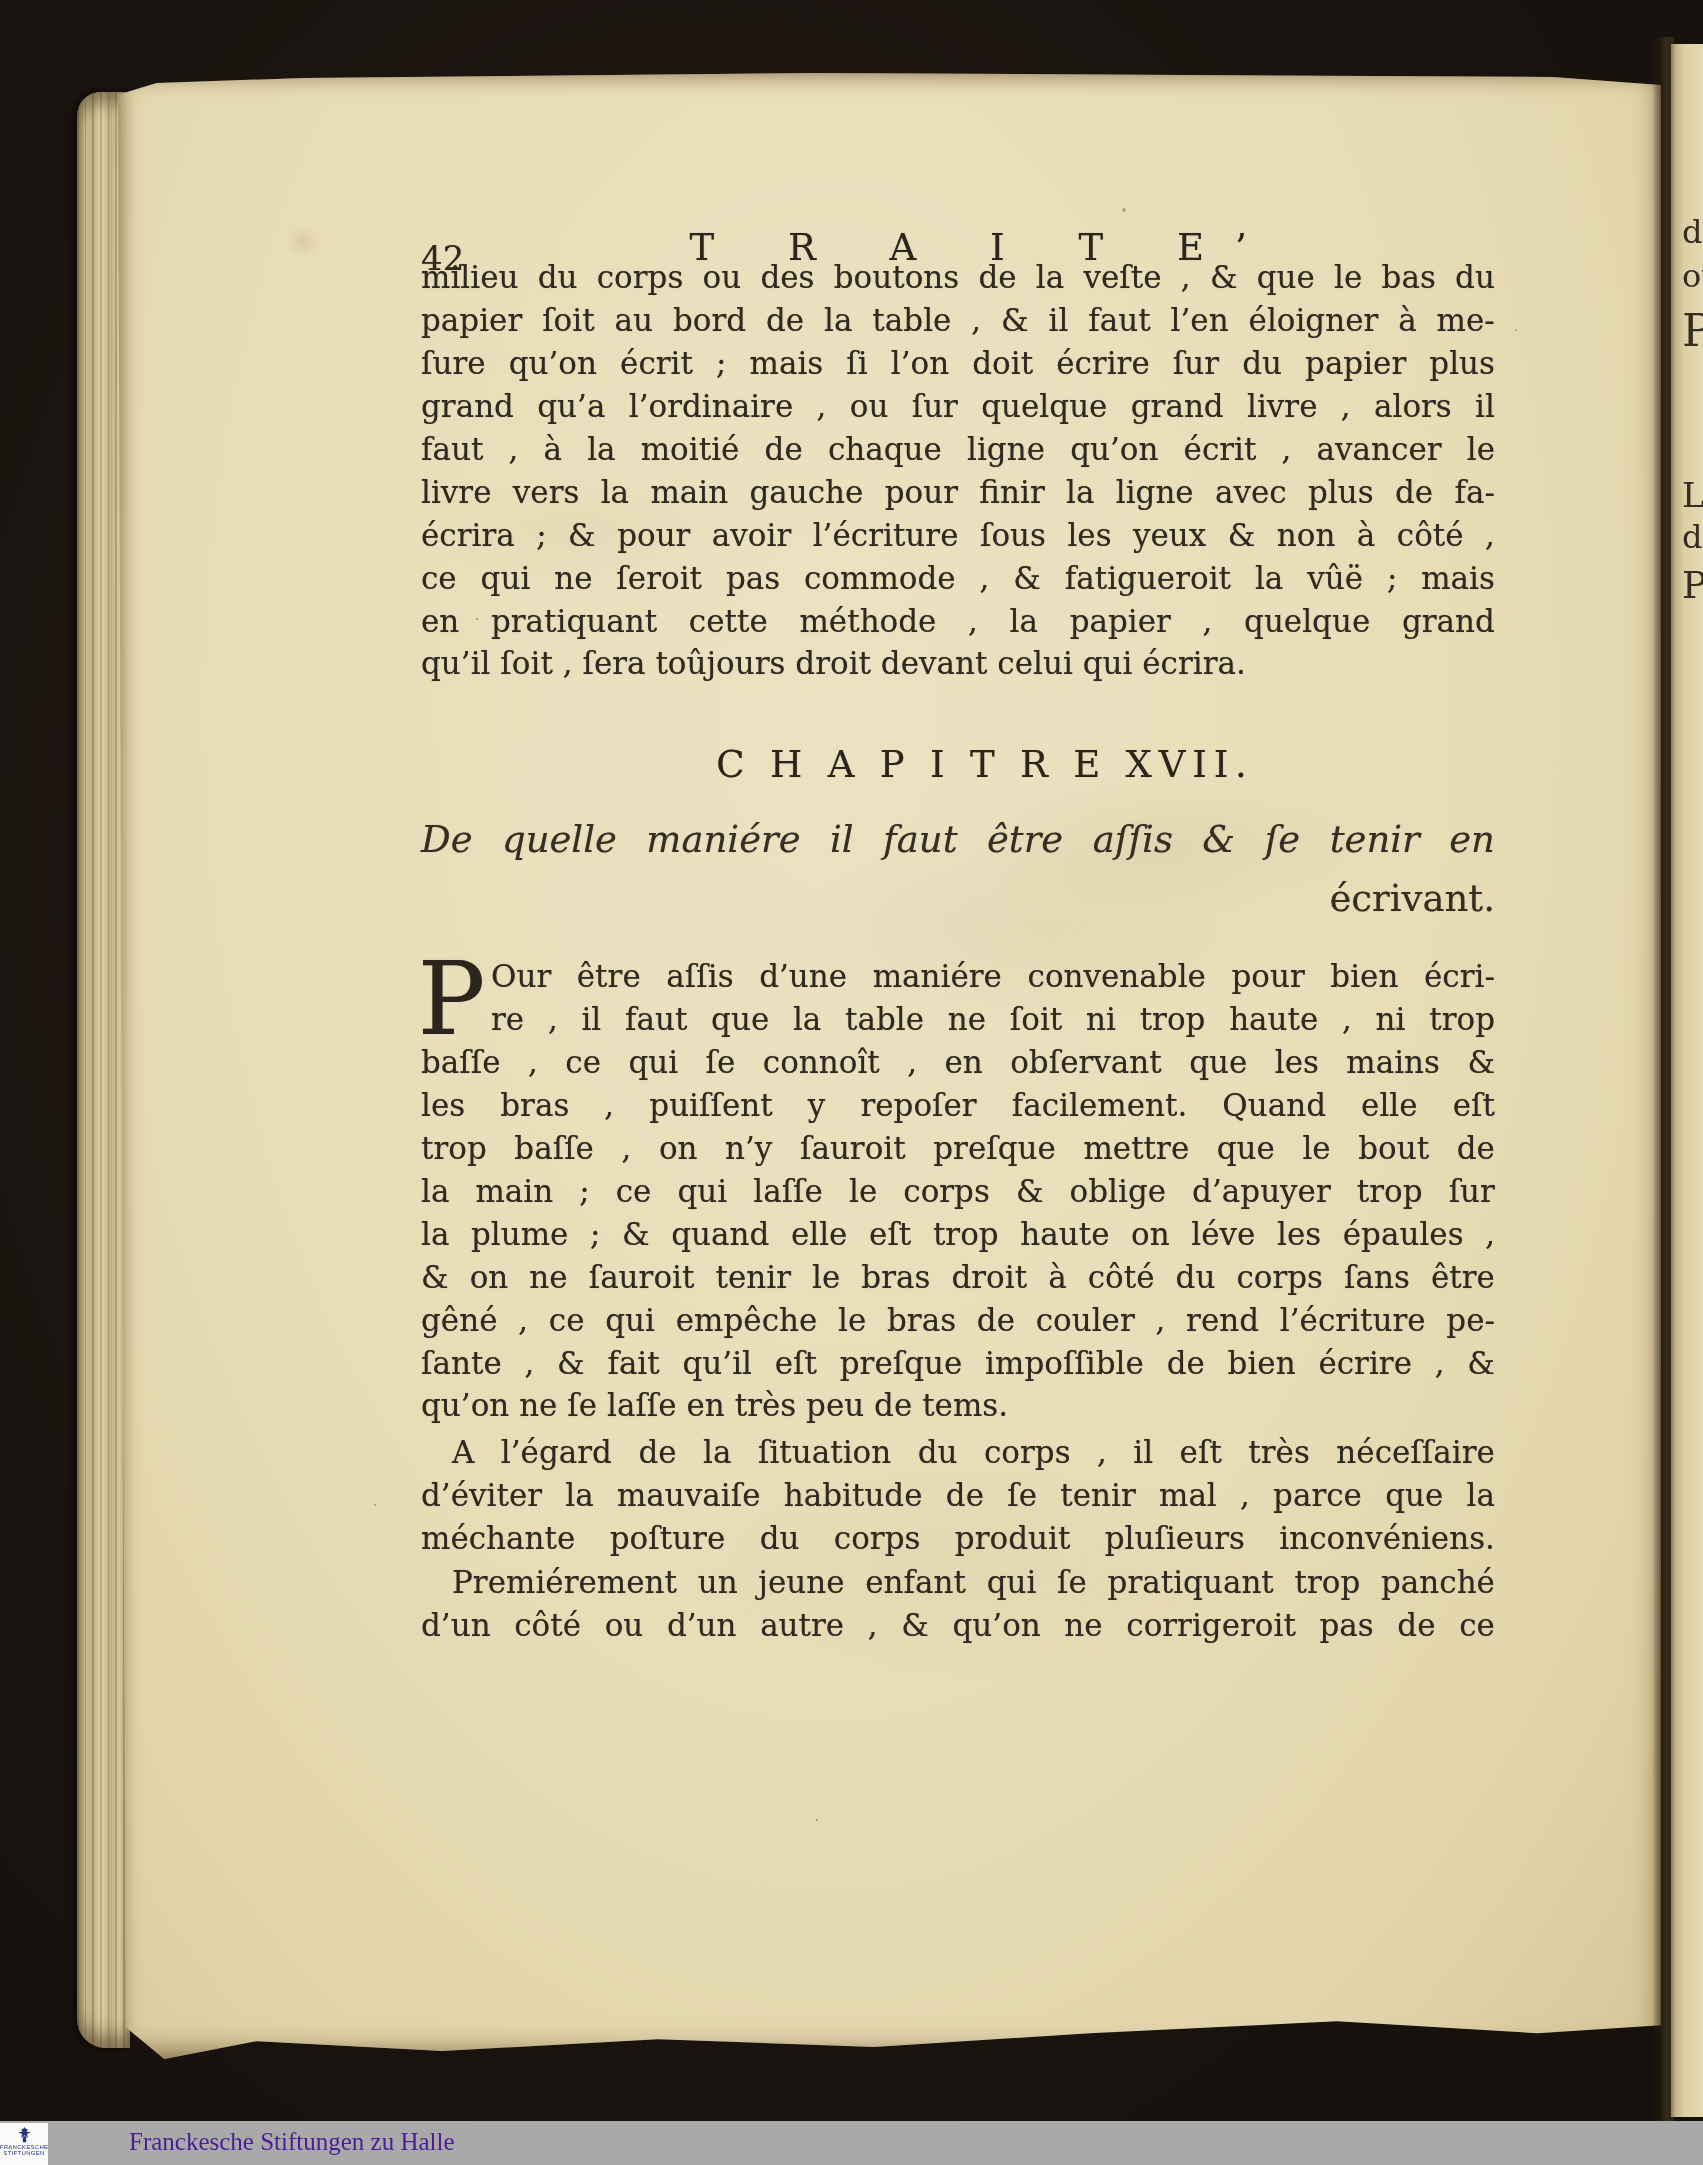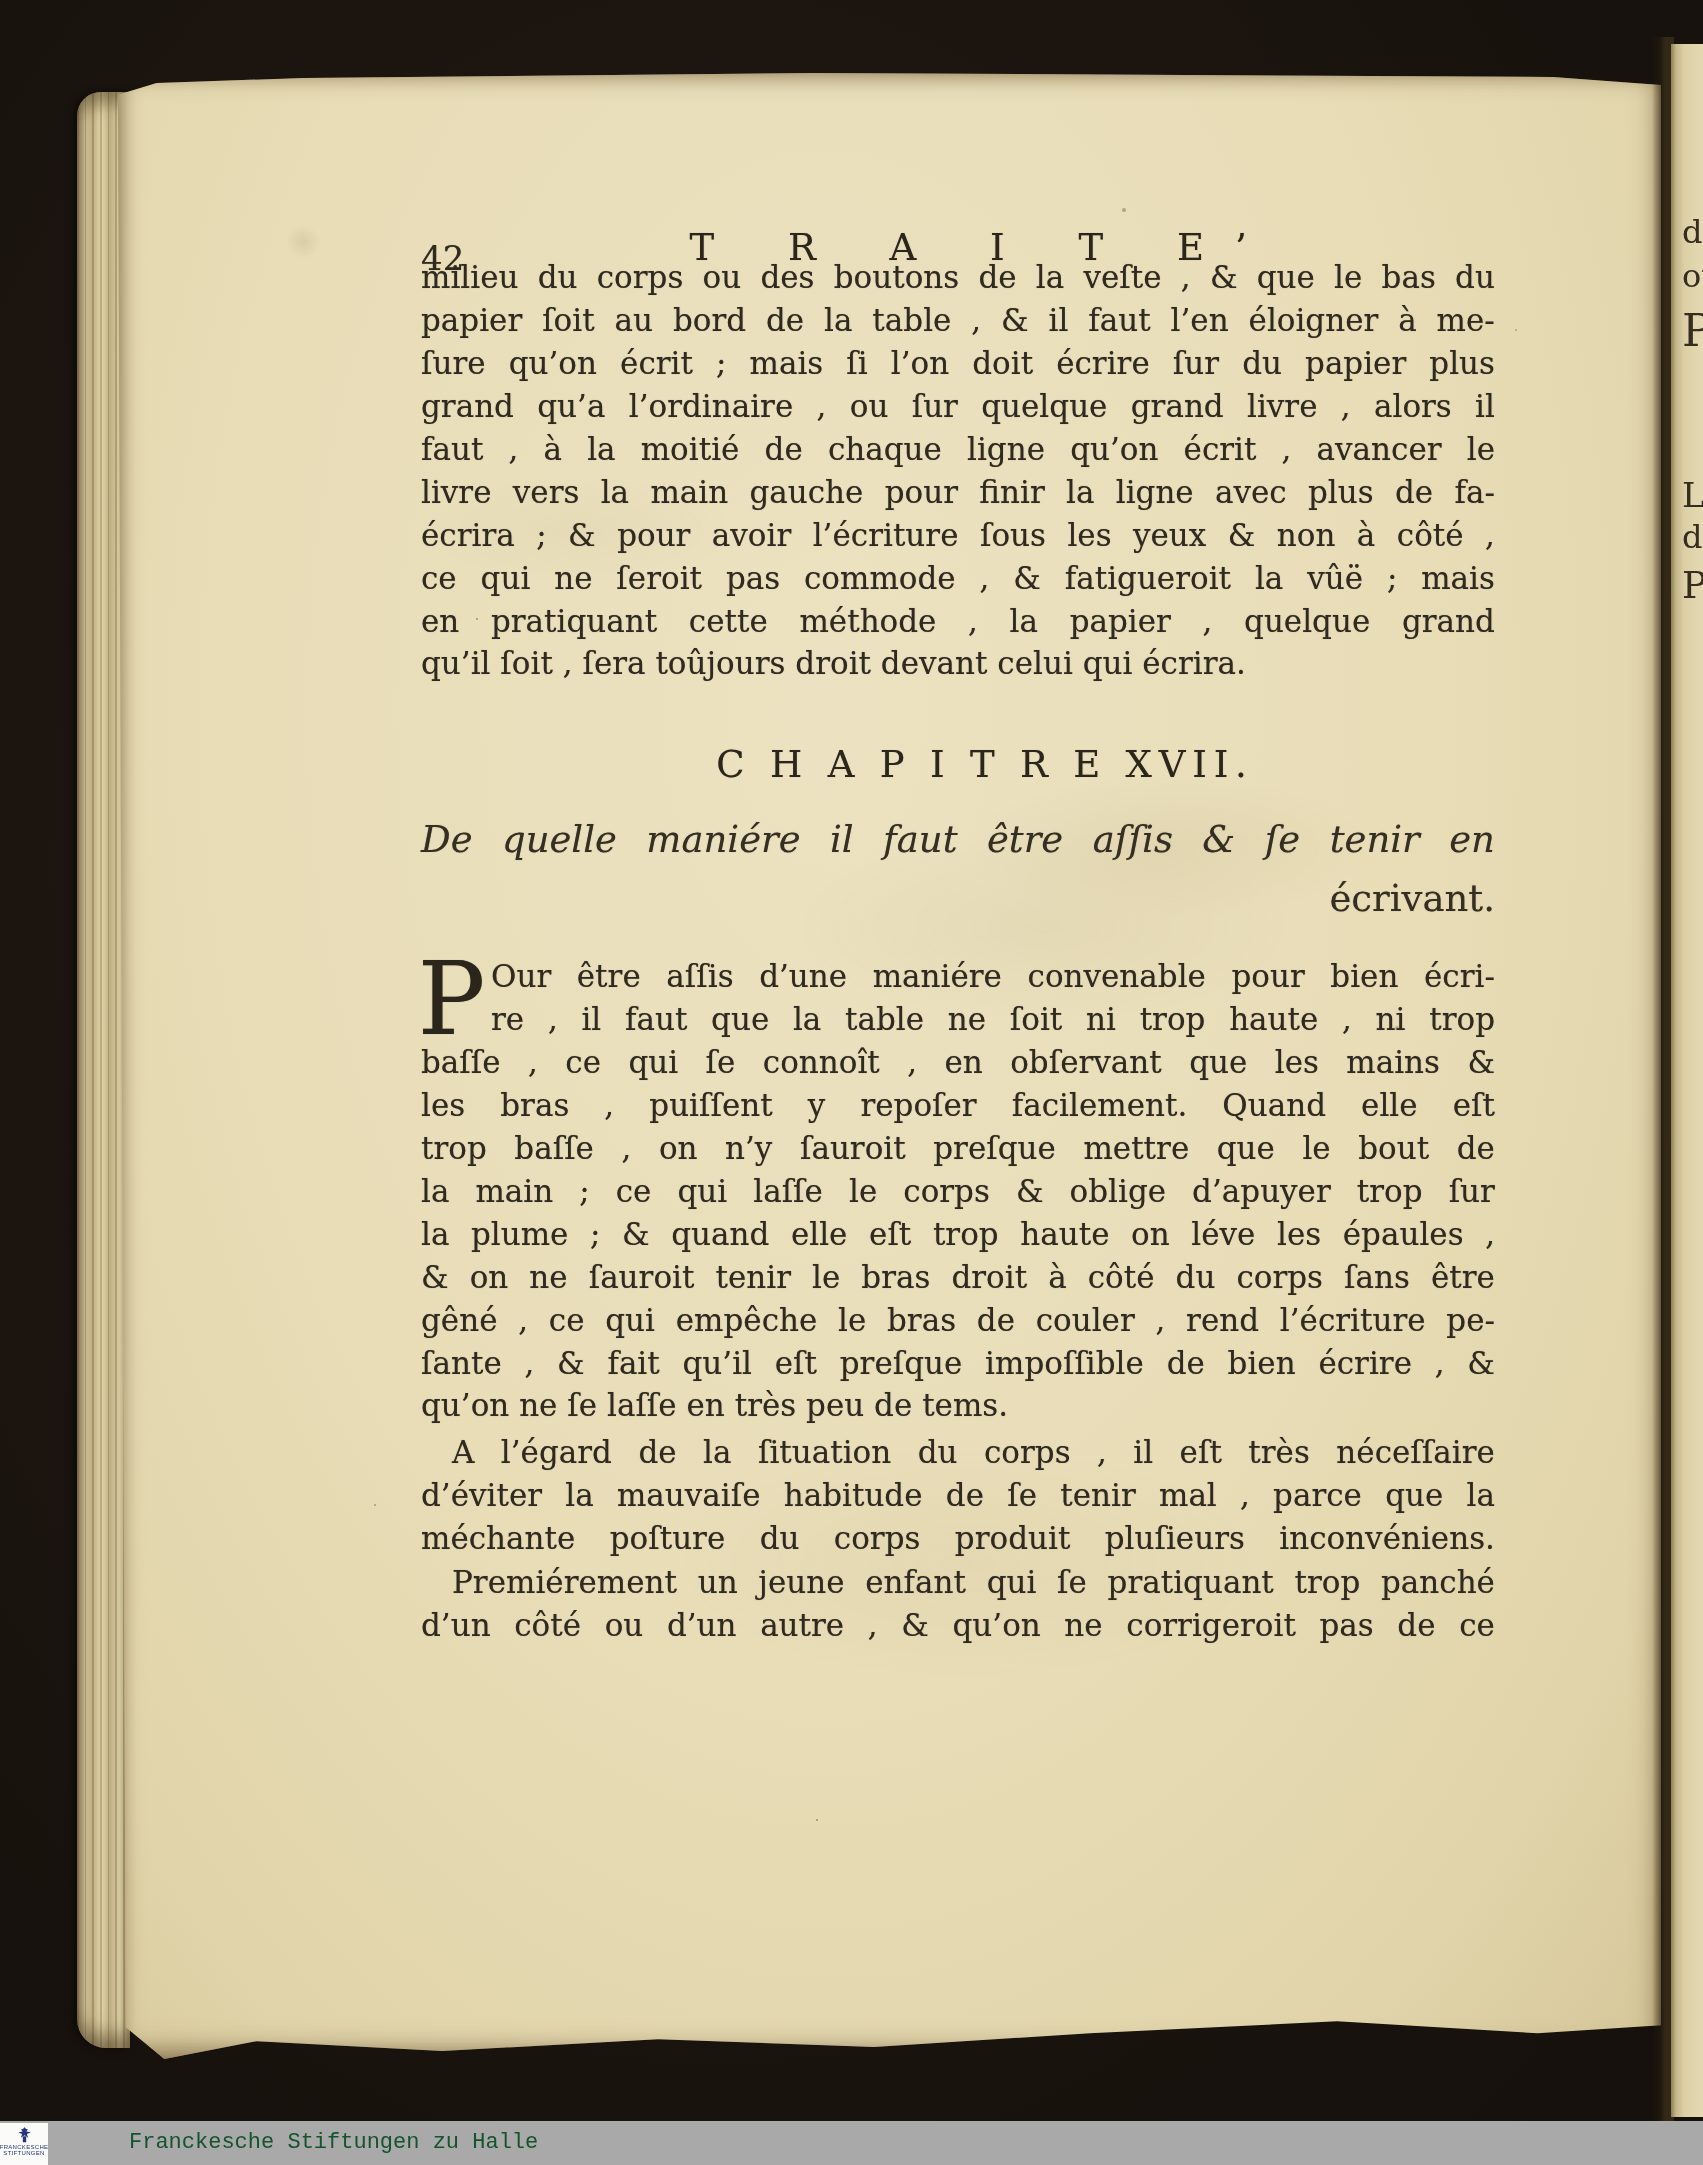--- a/index.html
+++ b/index.html
@@ -69,21 +69,21 @@
   .facing .frag{position:absolute;left:11px;font-size:32px;color:#352d20;white-space:nowrap;}
 
   
   .footer-bar{position:absolute;left:0;bottom:0;width:1704px;height:44px;background:#a9a9a9;}
   .logo-box{position:absolute;left:0;bottom:0;width:48px;height:42px;background:#fbfbfa;
     display:flex;flex-direction:column;align-items:center;justify-content:flex-start;padding-top:2.6px;box-sizing:border-box;}
   .logo-box svg{display:block;}
   .logo-text{font-family:"Liberation Sans",sans-serif;font-size:6px;line-height:6.8px;
     letter-spacing:0.3px;color:#25357e;text-align:center;white-space:nowrap;}
   .footer-caption{position:absolute;left:129px;top:50%;transform:translateY(-52%);
-    font-family:Liberation Mono, monospace;font-size:22px;color:#14532d;white-space:nowrap;}
+    font-family:Liberation Serif, serif;font-size:25px;color:#4c1d95;white-space:nowrap;}
 </style>
 </head>
 <body>
 
 <div class="canvas">
 
   <div class="edge-stack"></div>
 
   <div class="sheet">
     <div class="specks"></div>

